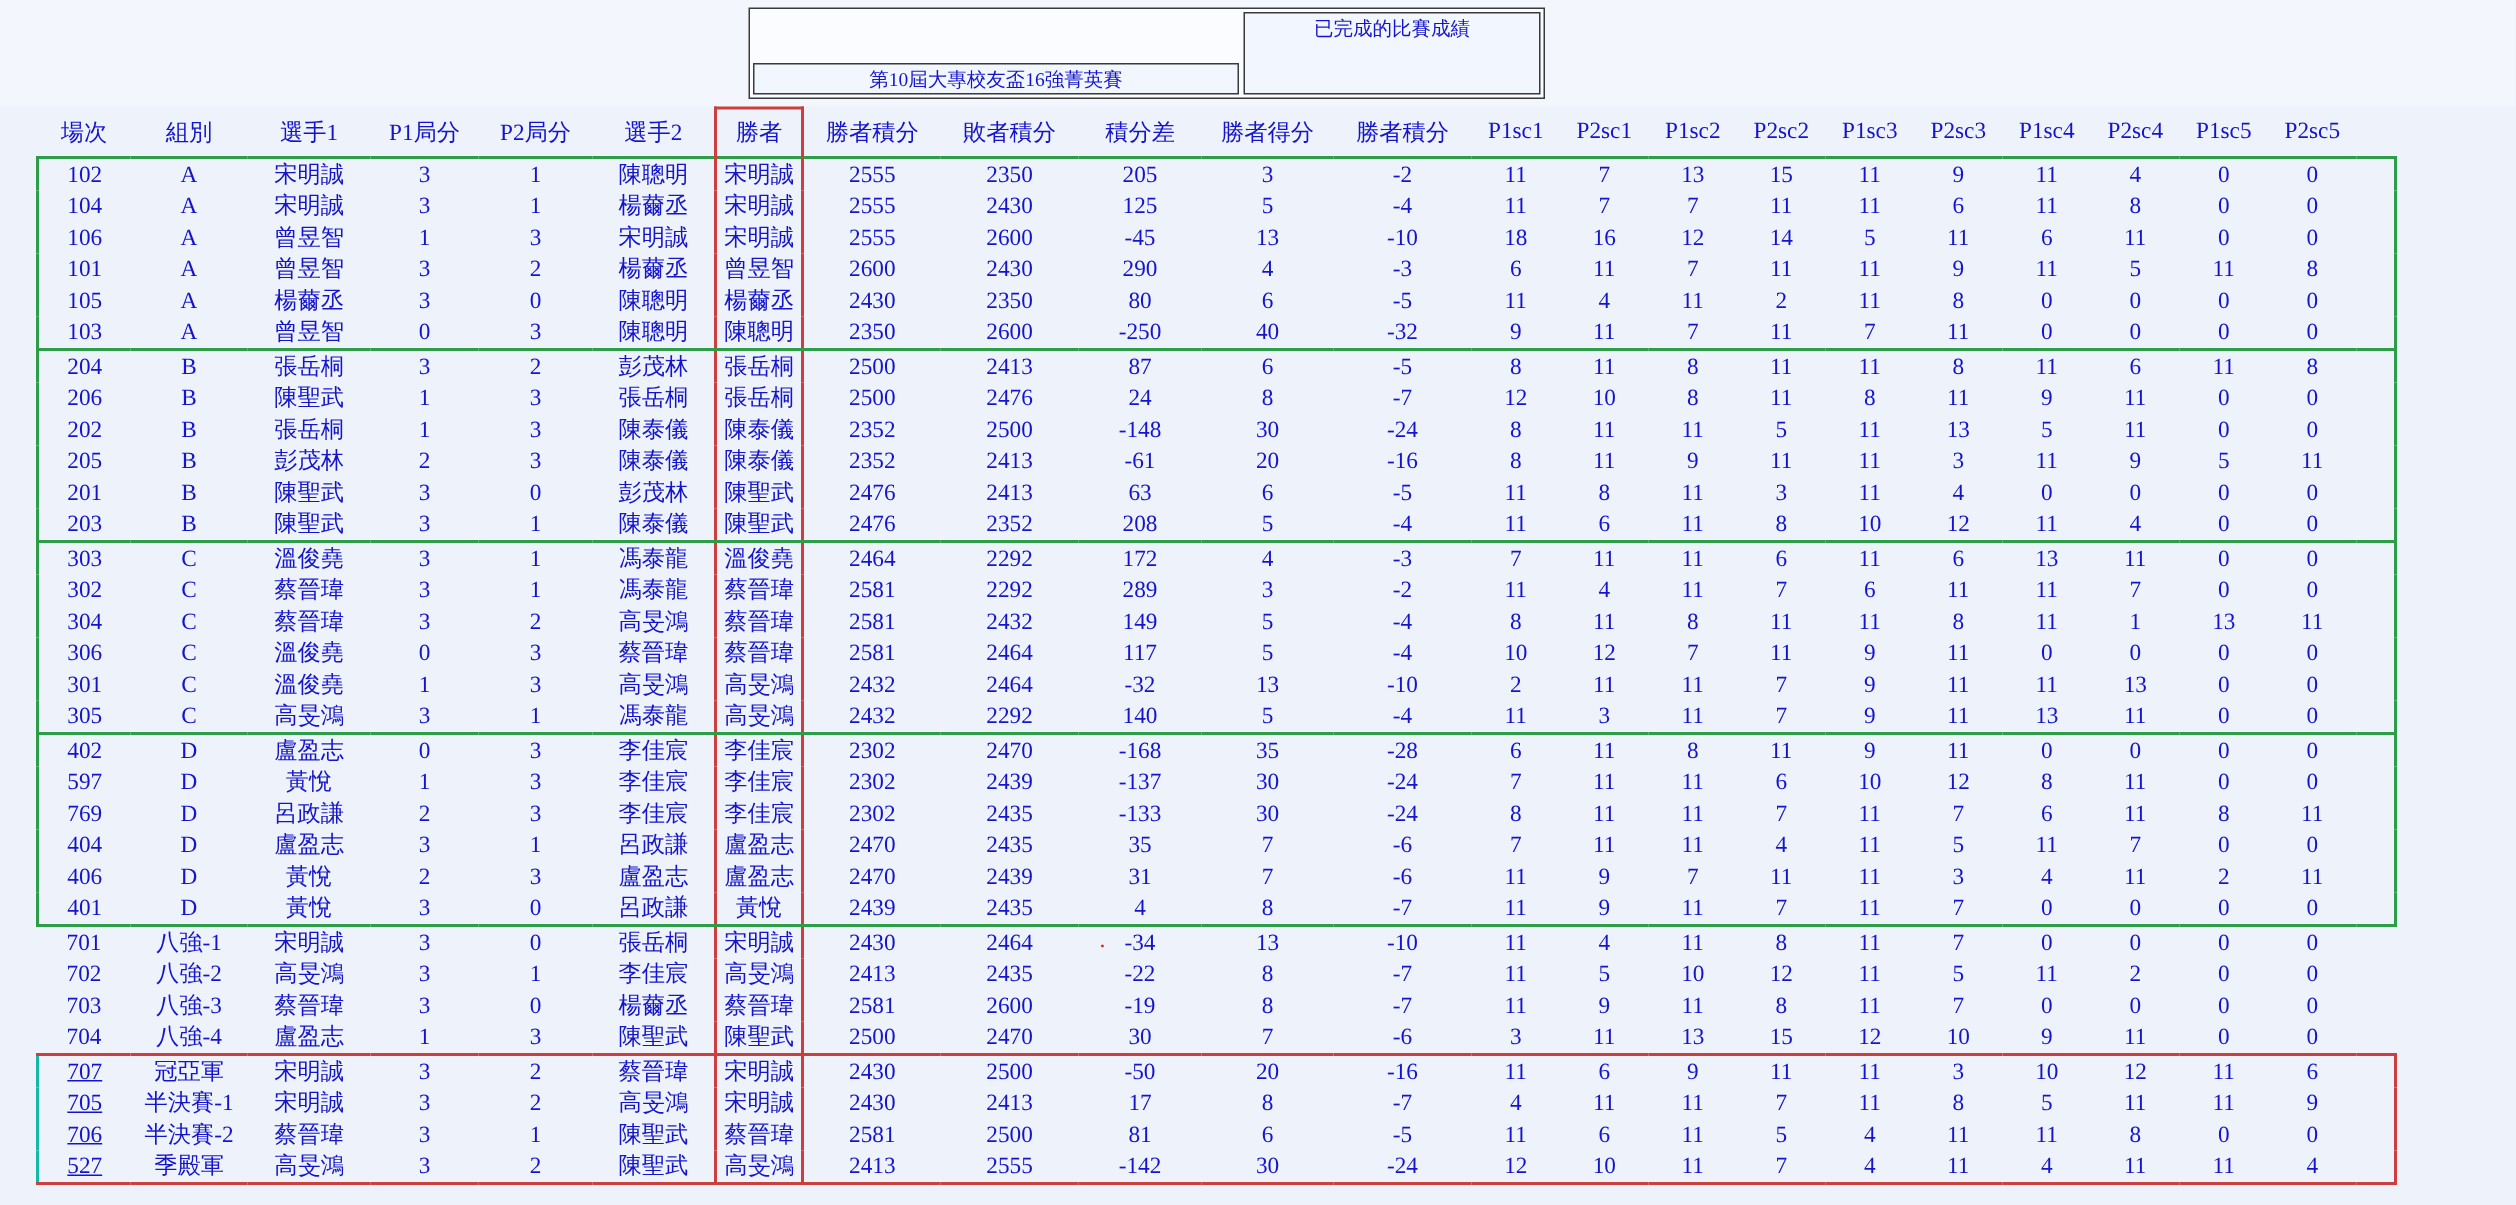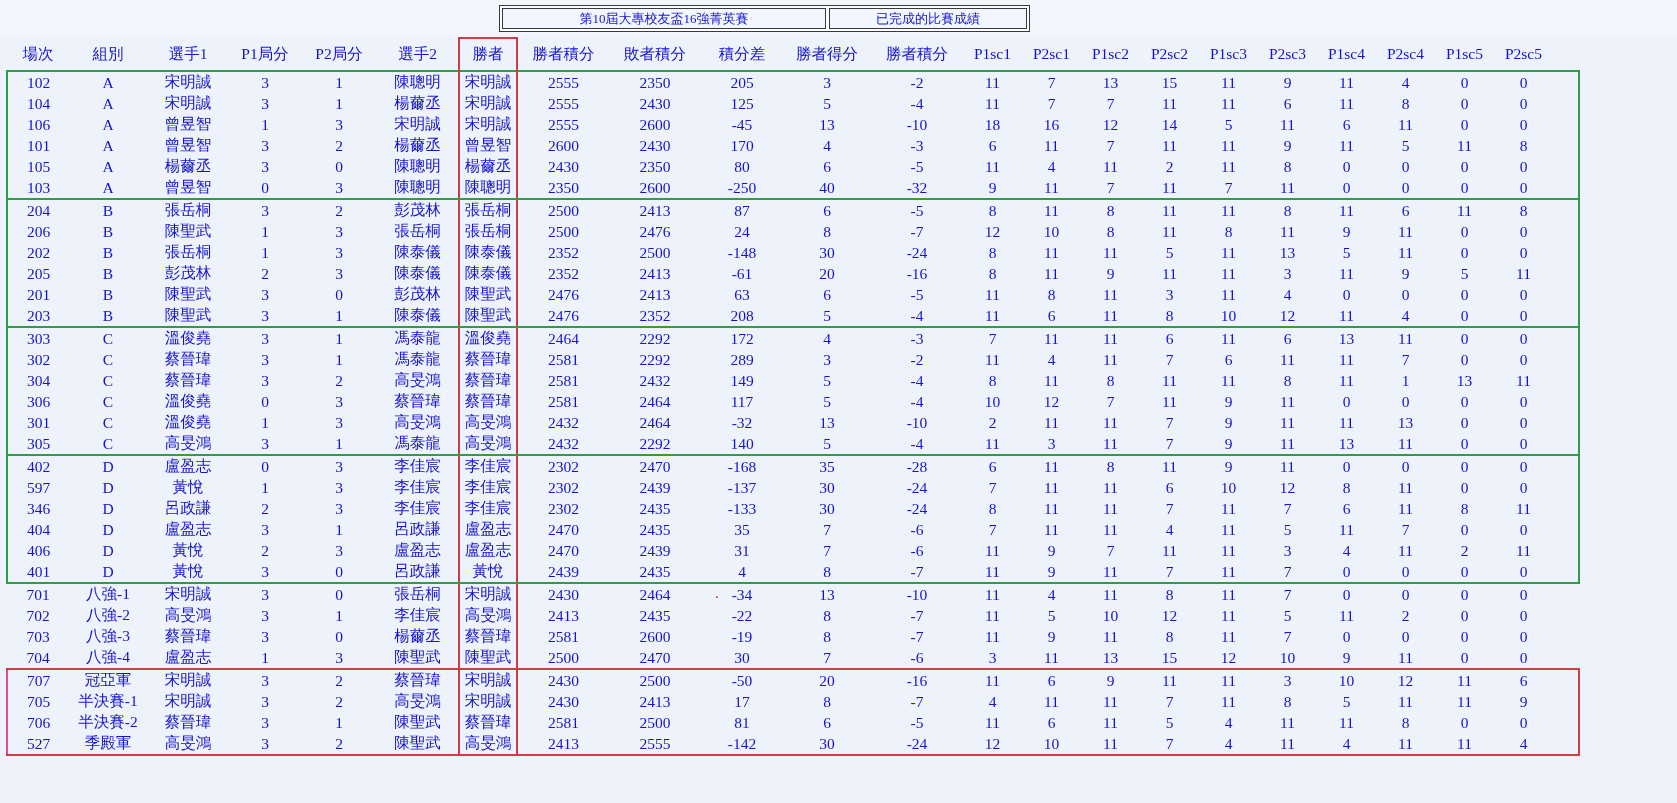--- a/index.html
+++ b/index.html
@@ -11,43 +11,43 @@
   }
   .topbar{padding:5px 0 5px 499px;background:#f3f6fc;}
   .title-frame{
     display:inline-flex;gap:3px;border:1px solid #3a3a3a;
     background:#fbfcff;padding:2px;vertical-align:top;
   }
   .title-cell{
     border:1px solid #3a3a3a;background:#f1f6ff;color:#1414cc;
     font-size:13px;line-height:19px;text-align:center;white-space:nowrap;
   }
-  .title-cell.left{width:322px;}
+  .title-cell.left{width:322px;margin-top:34px;}
   .title-cell.right{width:196px;}
 
   table{
     border-collapse:collapse;table-layout:fixed;width:1572px;
-    margin-left:6px;color:#1414cc;
+    margin-left:24px;color:#1414cc;
   }
   th,td{
     padding:0;text-align:center;white-space:nowrap;overflow:hidden;
     font-weight:normal;font-size:15.5px;
   }
   th{height:31px;}
   td{height:21px;}
 
   
   tr.g-green.g-first td{border-top:2px solid #2d9e48;}
   tr.g-green.g-last  td{border-bottom:2px solid #2d9e48;}
   tr.g-green td:first-child{border-left:2px solid #2d9e48;}
   tr.g-green td:last-child {border-right:2px solid #2d9e48;}
   
   tr.g-red.g-first td{border-top:2px solid #cd3f3f;}
   tr.g-red.g-last  td{border-bottom:2px solid #cd3f3f;}
-  tr.g-red td:first-child{border-left:2px solid #ec4899;}
+  tr.g-red td:first-child{border-left:2px solid #14b8a6;text-decoration:underline;}
   tr.g-red td:last-child {border-right:2px solid #cd3f3f;}
   
   .wcol{border-left:2px solid #cd3f3f;border-right:2px solid #cd3f3f;border-radius:13px;}
   .wcol-top{border-top:2px solid #cd3f3f;}
 
   td.dotted{position:relative;}
   .straydot{position:absolute;left:14px;top:0;color:#cc2222;}
 </style>
 </head>
 <body>
@@ -191,21 +191,21 @@
       <tr class="g-green">
         <td>101</td>
         <td>A</td>
         <td>曾昱智</td>
         <td>3</td>
         <td>2</td>
         <td>楊薾丞</td>
         <td class="wcol">曾昱智</td>
         <td>2600</td>
         <td>2430</td>
-        <td>170</td>
+        <td>290</td>
         <td>4</td>
         <td>-3</td>
         <td>6</td>
         <td>11</td>
         <td>7</td>
         <td>11</td>
         <td>11</td>
         <td>9</td>
         <td>11</td>
         <td>5</td>
@@ -607,21 +607,21 @@
         <td>6</td>
         <td>10</td>
         <td>12</td>
         <td>8</td>
         <td>11</td>
         <td>0</td>
         <td>0</td>
         <td></td>
       </tr>
       <tr class="g-green">
-        <td>346</td>
+        <td>769</td>
         <td>D</td>
         <td>呂政謙</td>
         <td>2</td>
         <td>3</td>
         <td>李佳宸</td>
         <td class="wcol">李佳宸</td>
         <td>2302</td>
         <td>2435</td>
         <td>-133</td>
         <td>30</td>

